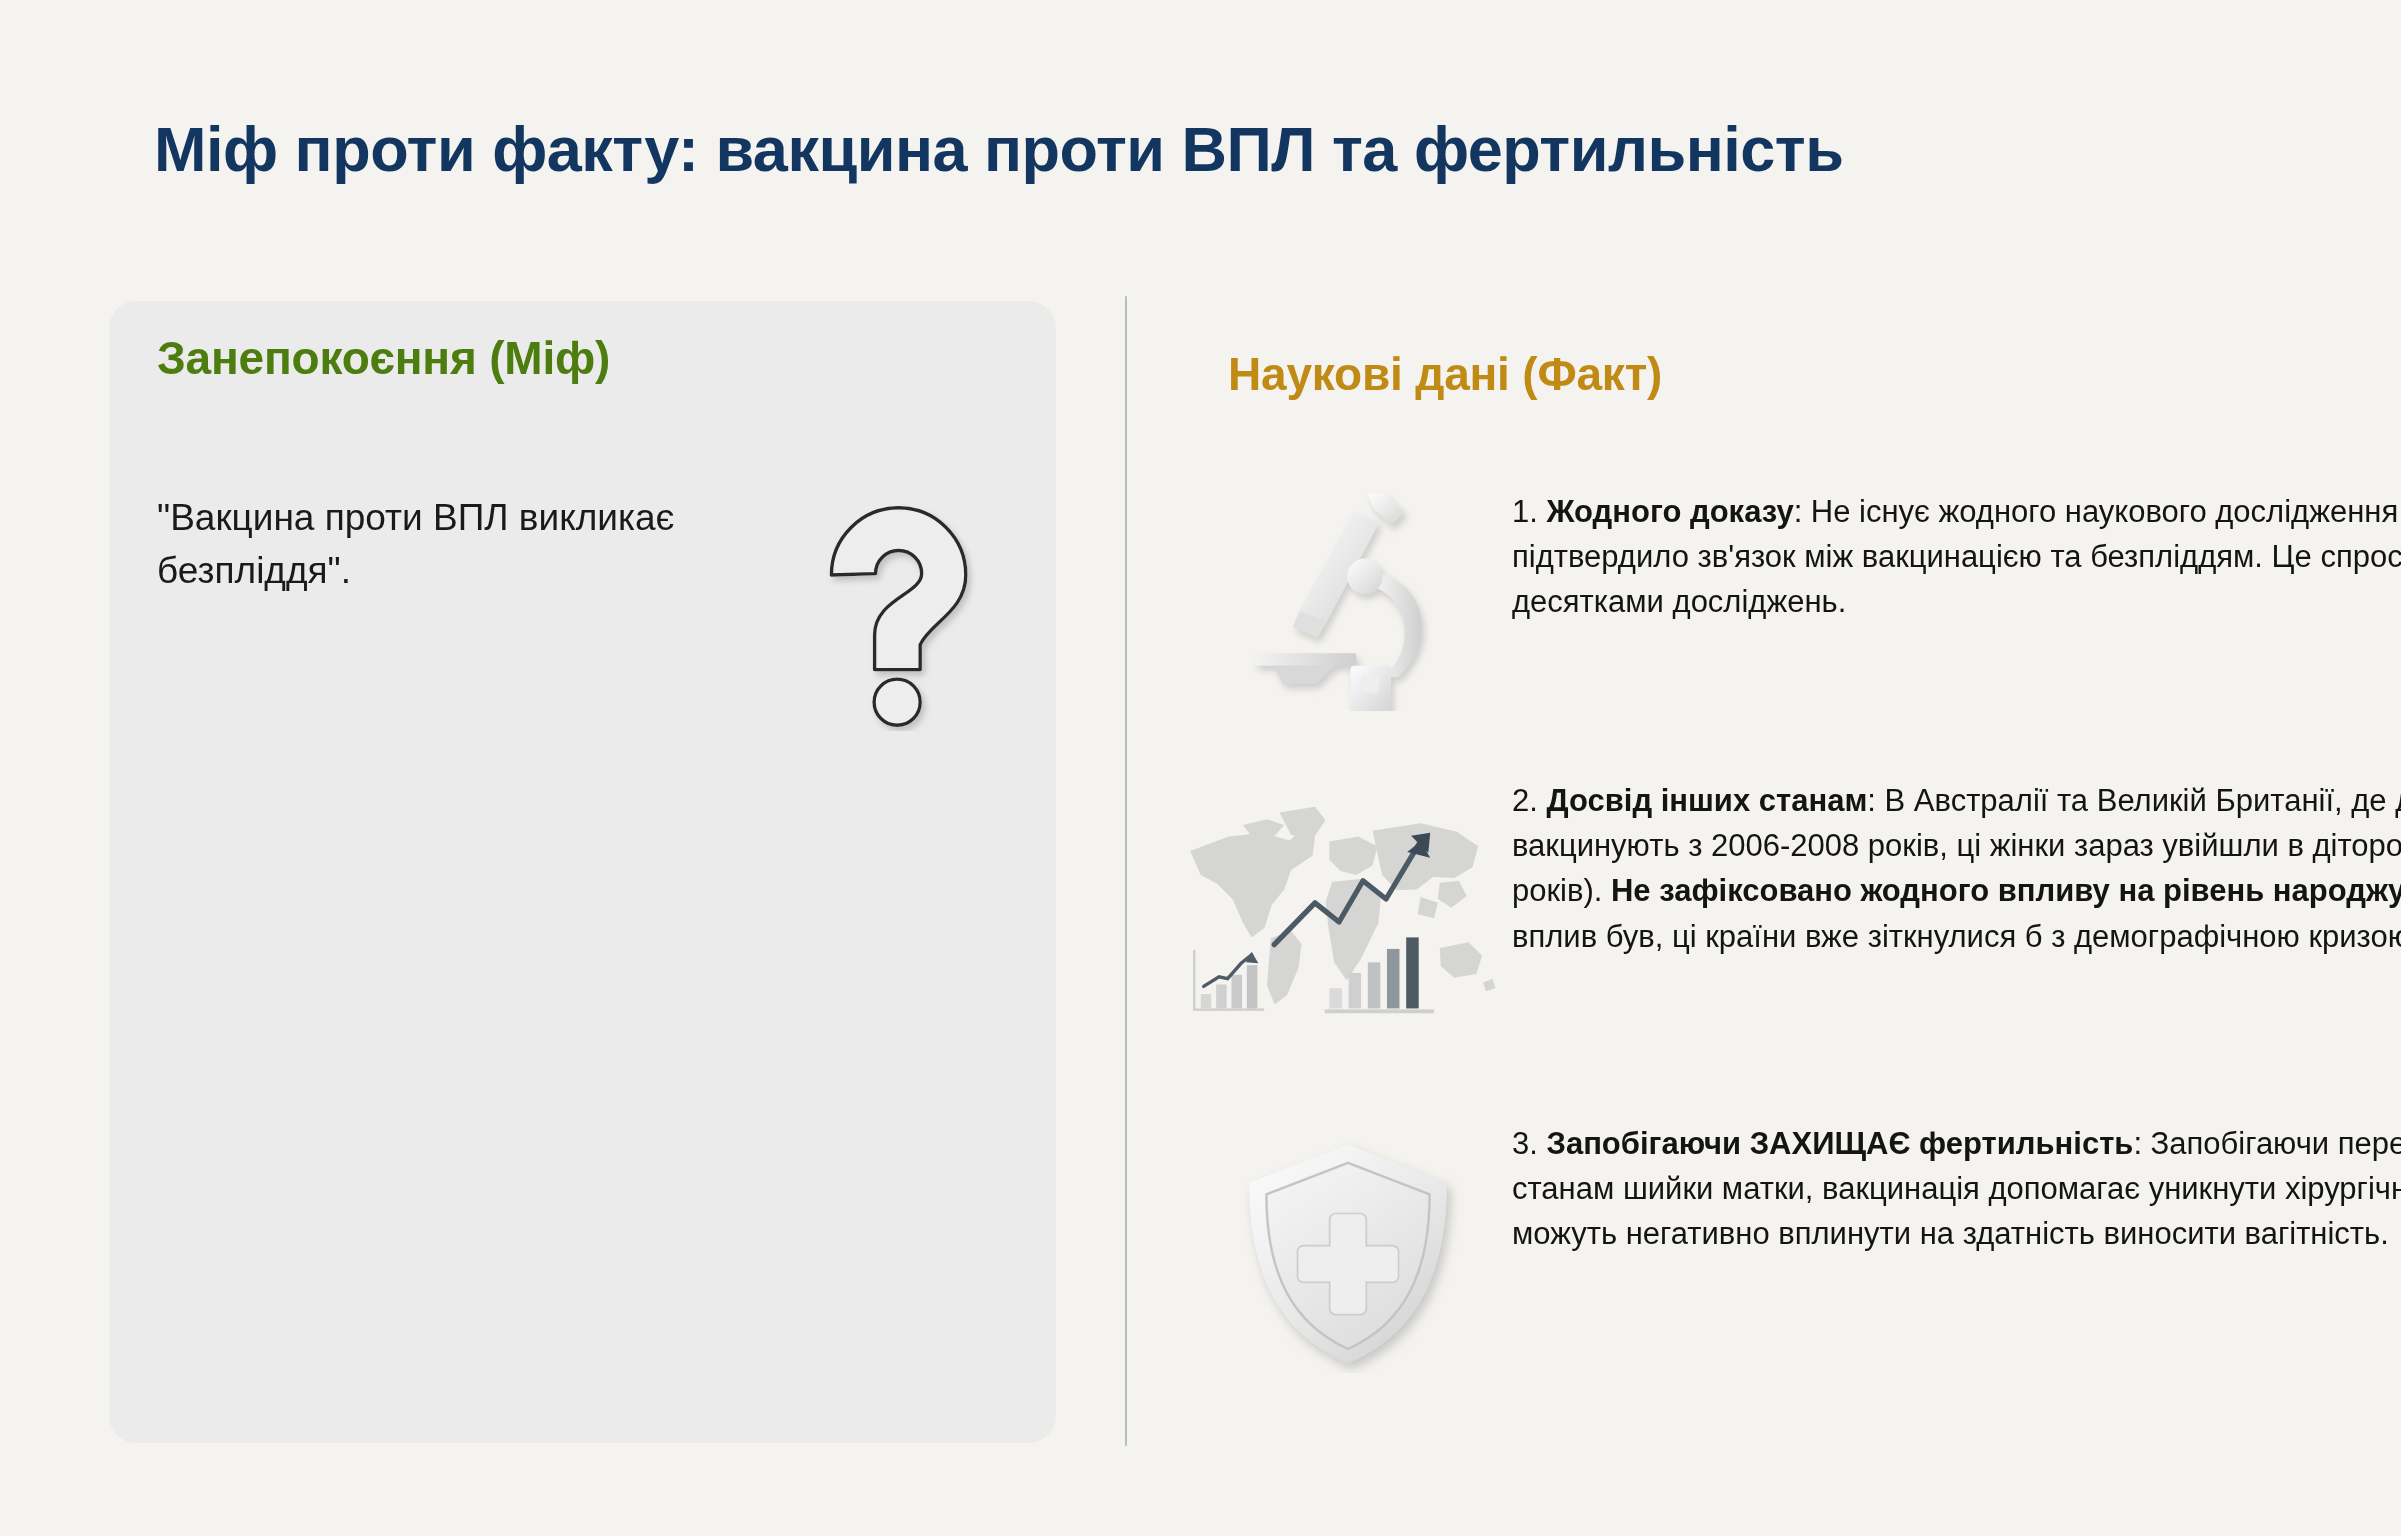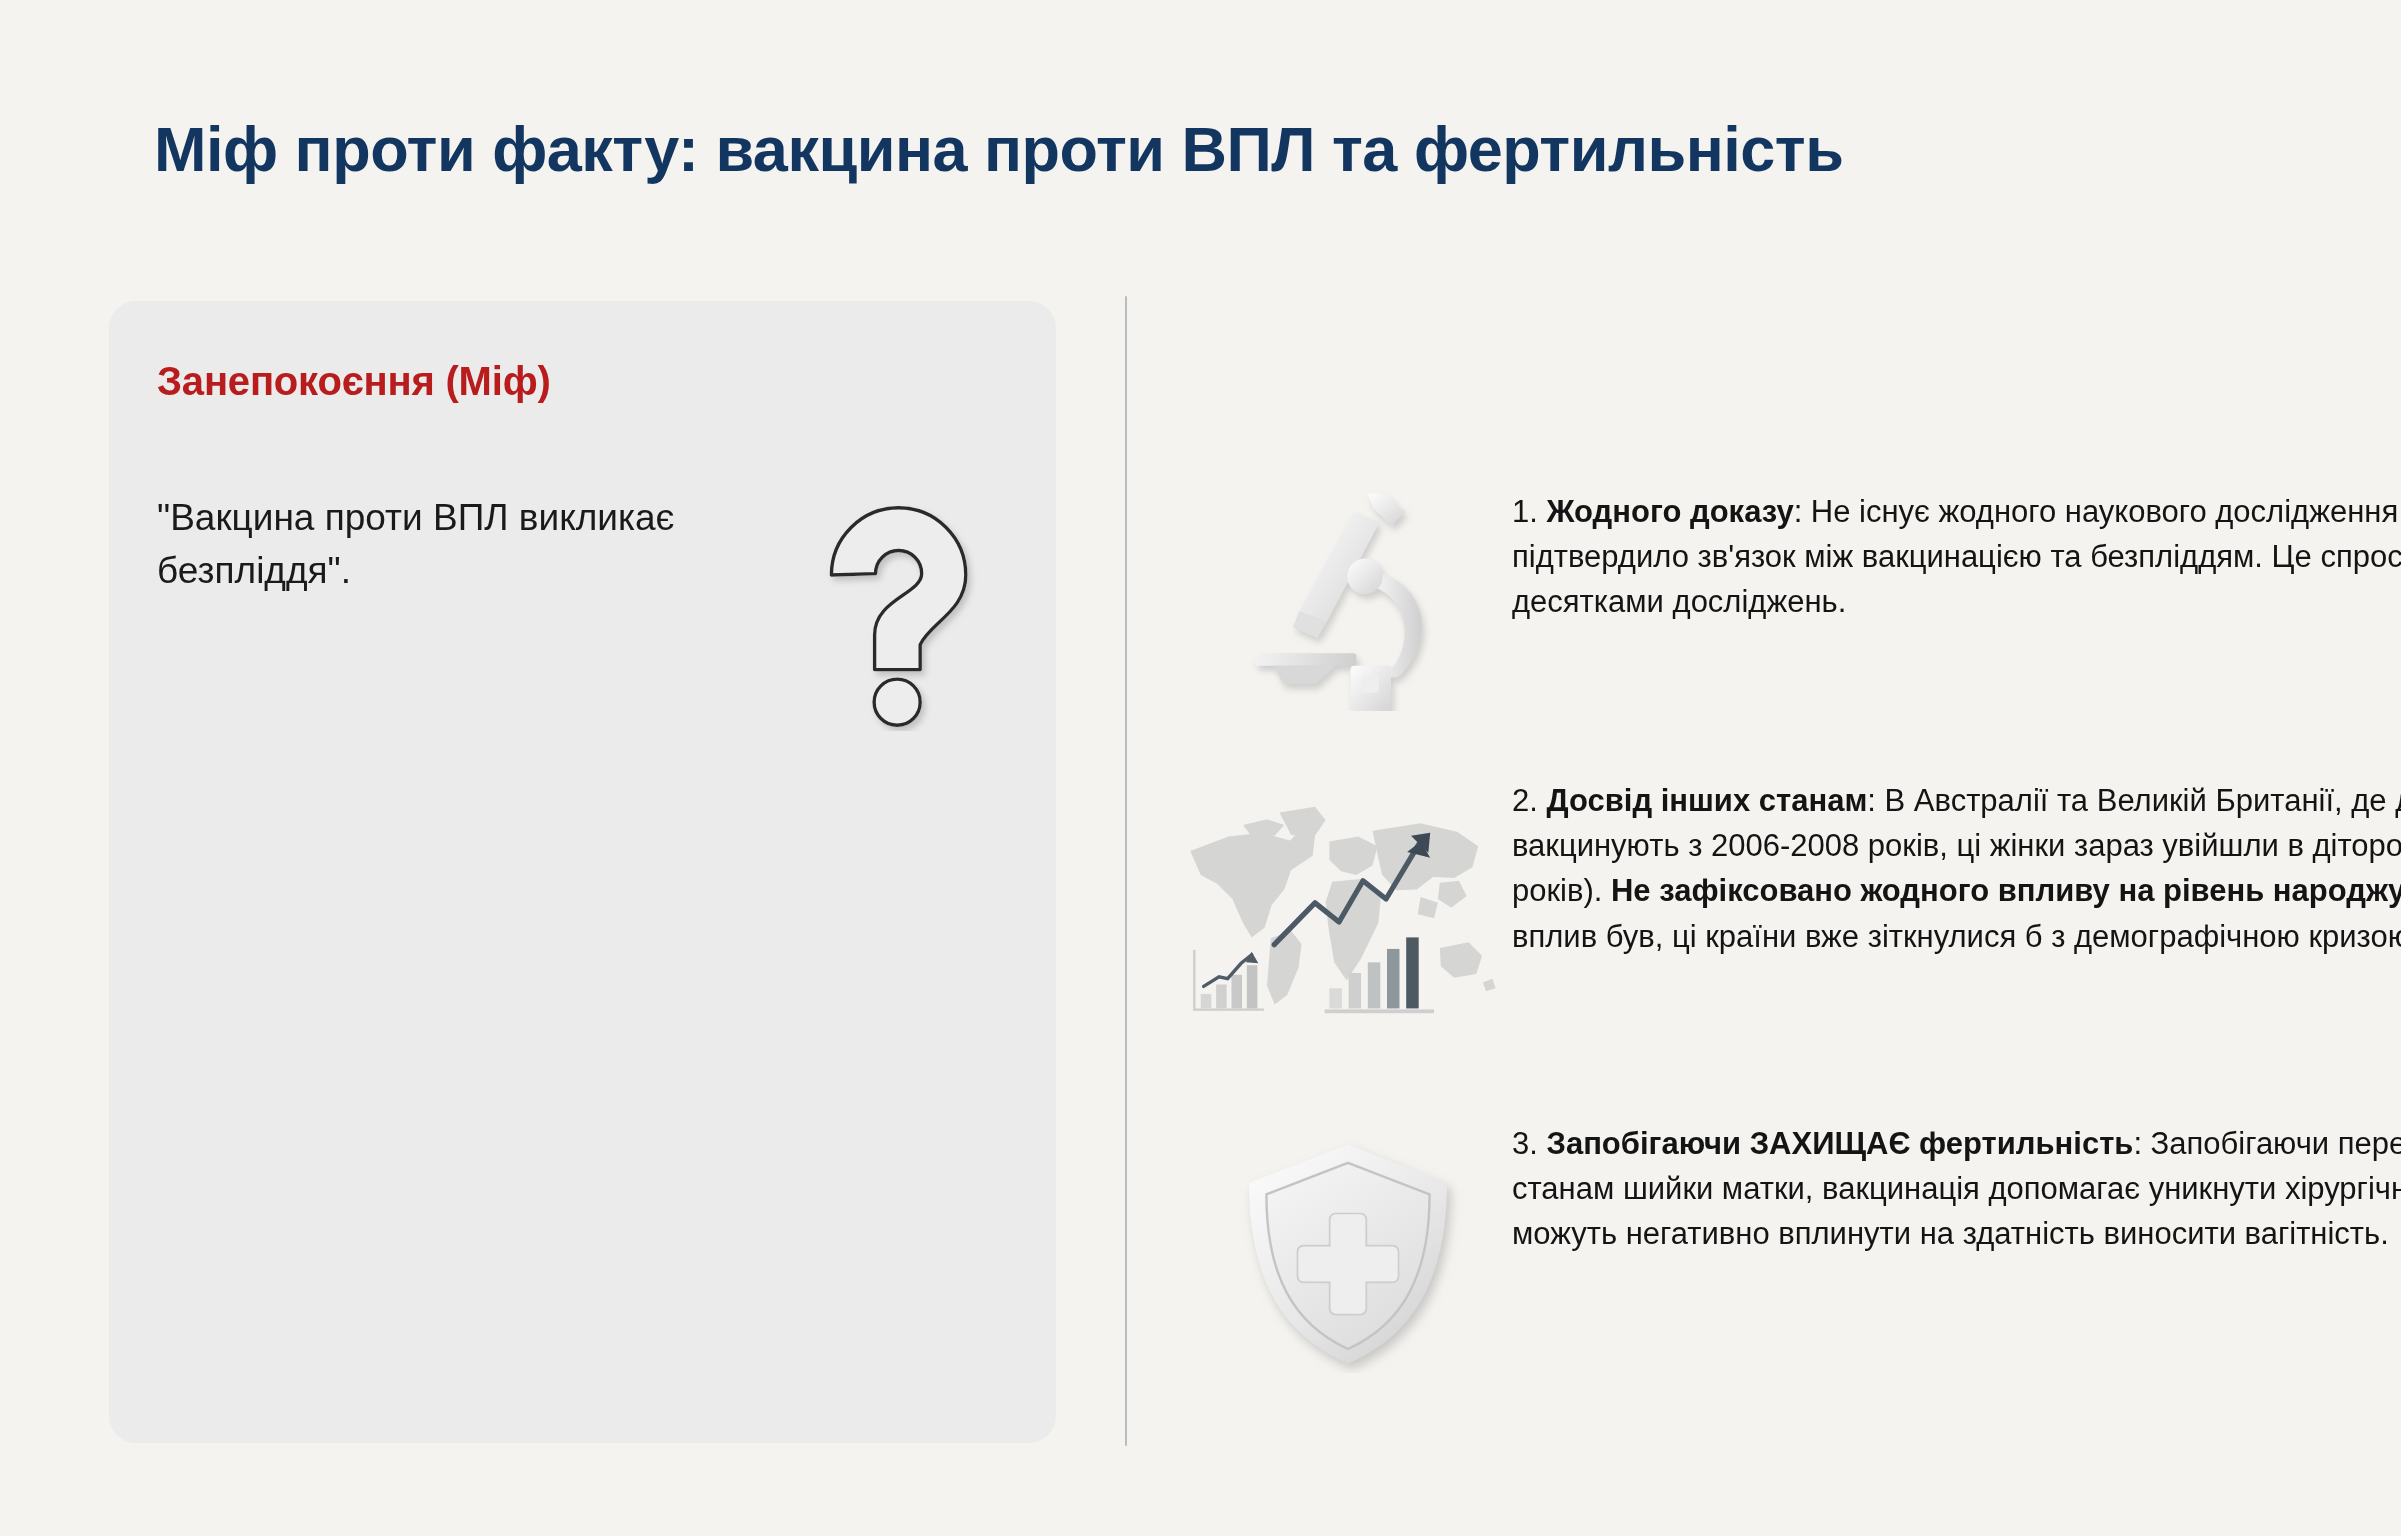--- a/index.html
+++ b/index.html
@@ -40,24 +40,24 @@
     top: 301px;
     width: 947px;
     height: 1142px;
     background: #ebebeb;
     border-radius: 27px;
   }
 
   #myth-heading {
     position: absolute;
     left: 157px;
-    top: 359px;
-    font-size: 40px;
+    top: 331px;
+    font-size: 46px;
     font-weight: 700;
-    color: #b91c1c;
+    color: #4d7c0f;
     letter-spacing: -0.2px;
     white-space: nowrap;
   }
 
   #myth-quote {
     position: absolute;
     left: 157px;
     top: 492px;
     width: 600px;
     font-size: 37px;
@@ -161,20 +161,21 @@
                  C 130 225 228 215 228 172
                  A 48 48 0 0 0 132 172
                  Z" fill="#ededed" stroke="#2b2b2b" stroke-width="7" stroke-linejoin="round"></path>
         <circle cx="177" cy="440" r="48" fill="#ededed" stroke="#2b2b2b" stroke-width="7"></circle>
       </g>
     </svg>
   </div>
 
   <div id="divider"></div>
 
+  <div id="fact-heading">Наукові дані (Факт)</div>
 
   <div class="fact-row" id="fact-1">
     <div class="fact-icon">
       <svg class="icon-svg" style="left:82px; top:0;" width="226" height="226" viewBox="0 0 470 470">
         <defs>
           <linearGradient id="mgA" x1="0" y1="0" x2="1" y2="1">
             <stop offset="0%" stop-color="#fdfdfd"></stop>
               <stop offset="100%" stop-color="#d4d4d4"></stop>
           </linearGradient>
           <linearGradient id="mgB" x1="0" y1="0" x2="1" y2="0">

